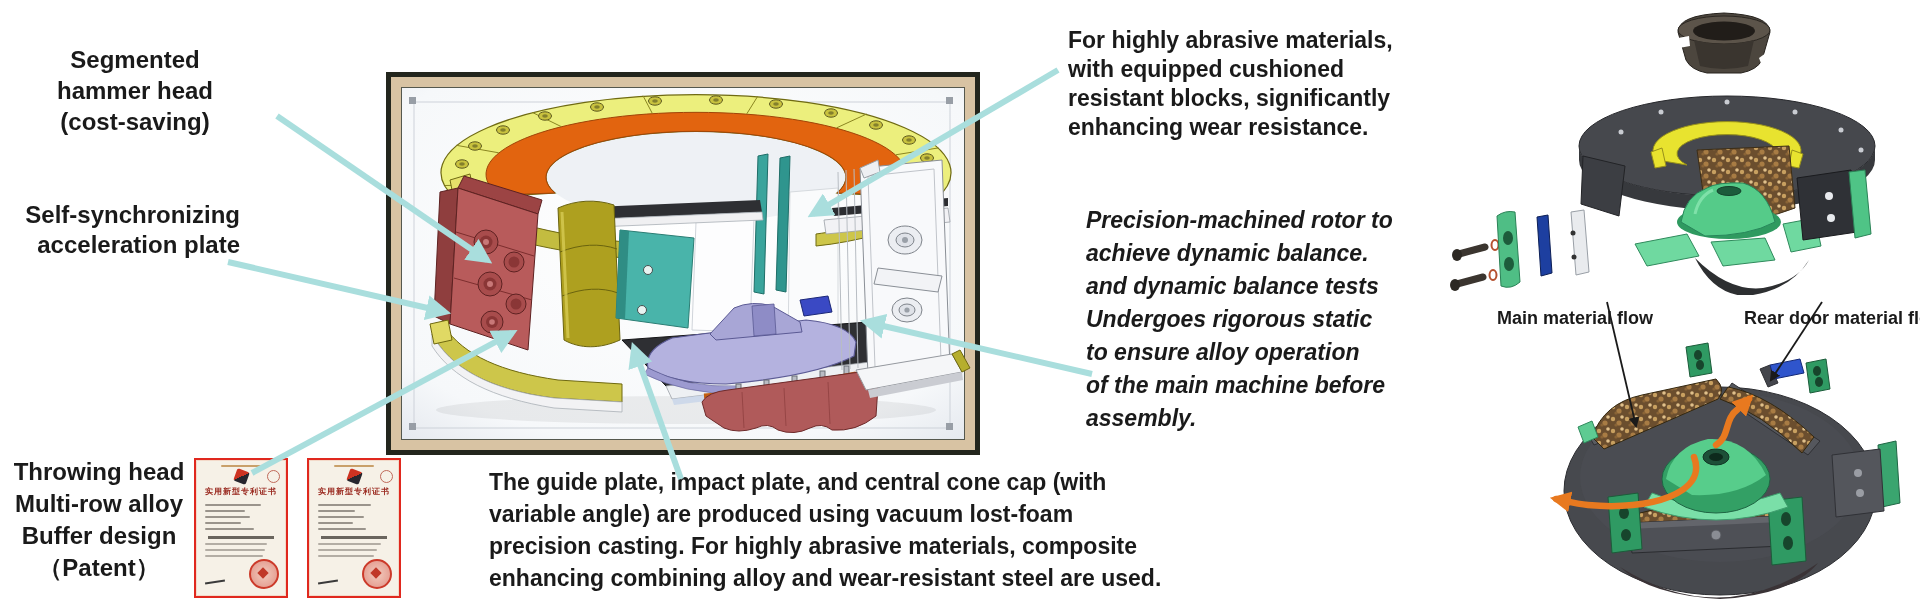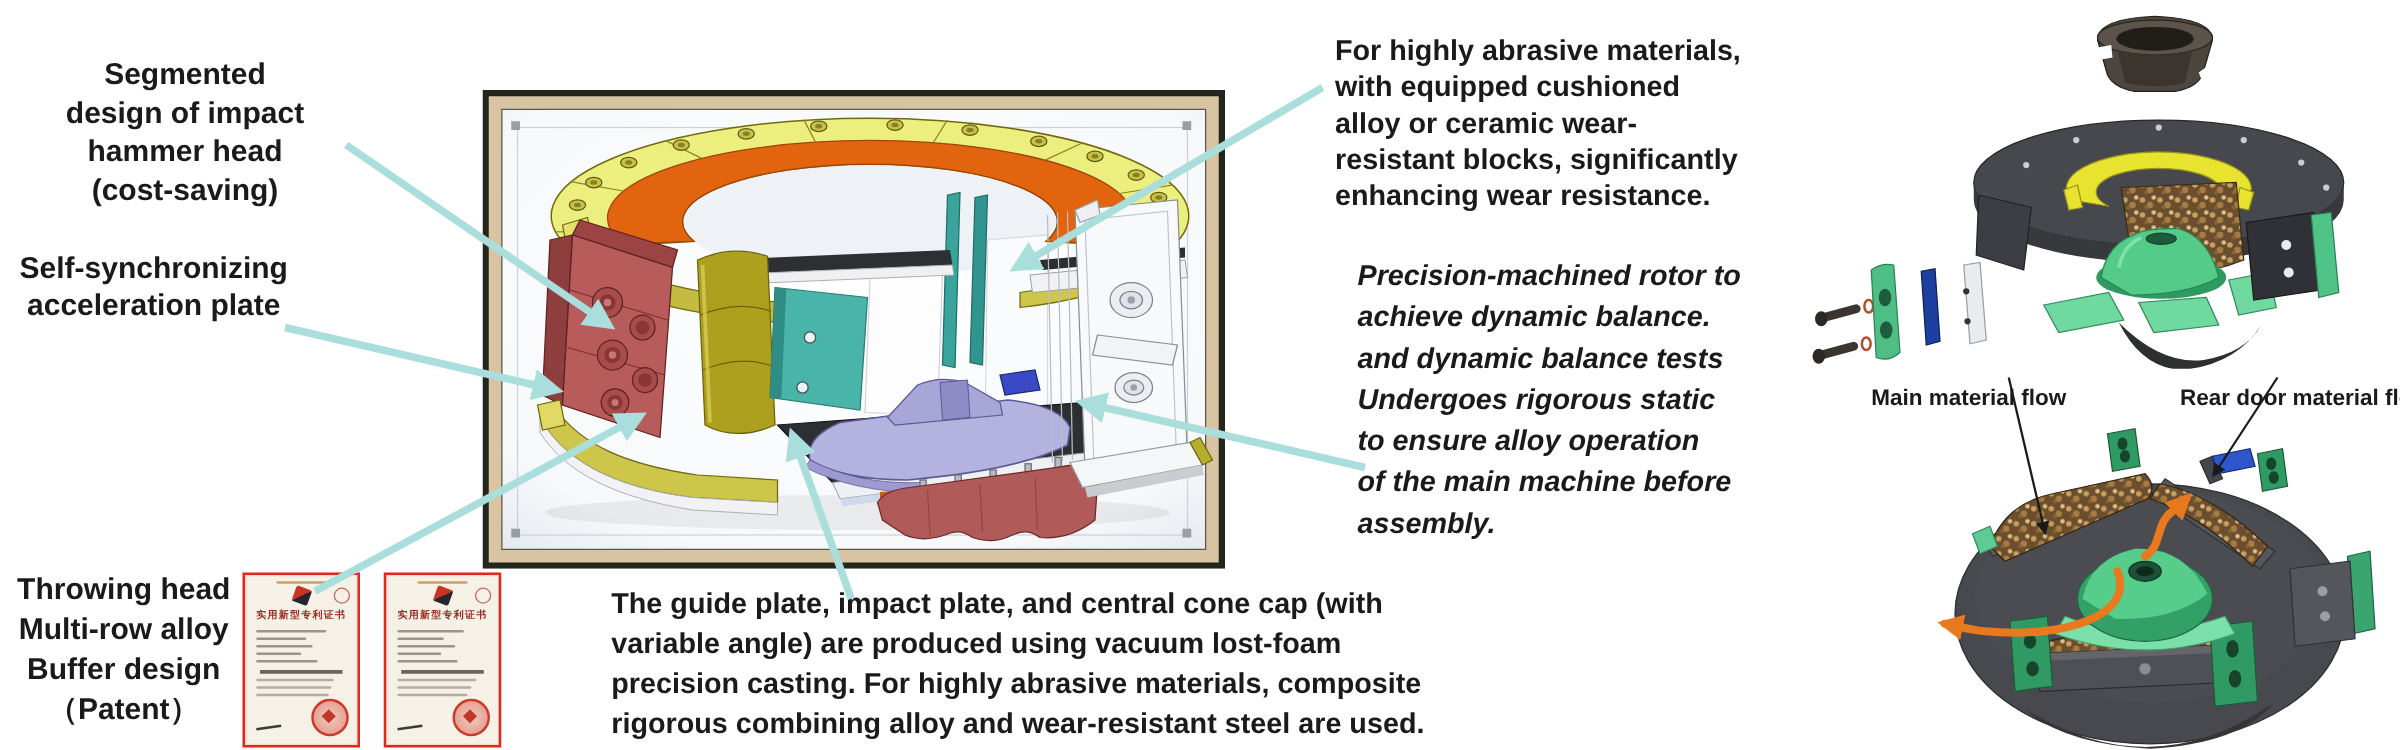--- a/index.html
+++ b/index.html
@@ -2,22 +2,22 @@
 <html><head>
 <meta charset="utf-8">
 <style>
   html,body{margin:0;padding:0;background:#fff;}
   .stage{position:relative;width:1920px;height:600px;background:#fff;overflow:hidden;
          font-family:"Liberation Sans",sans-serif;color:#1a1a1a;}
   .abs{position:absolute;}
   .ann{position:absolute;font-weight:700;color:#1a1a1a;}
   .ann .ln{white-space:nowrap;}
   .ctr{text-align:center;}
-  #lbl-segmented{left:41px;top:44px;width:214px;font-size:24px;line-height:31px;}
-  #lbl-selfsync{left:6px;top:200px;width:234px;font-size:24px;line-height:30px;}
+  #lbl-segmented{left:28px;top:44px;width:214px;font-size:24px;line-height:31px;}
+  #lbl-selfsync{left:6px;top:200px;width:234px;font-size:24px;line-height:30px;text-align:right;}
   #lbl-throwing{left:0px;top:456px;width:198px;font-size:24px;line-height:32px;}
   #para-wear{left:1068px;top:26px;font-size:23px;line-height:29px;}
   #para-balance{left:1086px;top:204px;font-size:23px;line-height:33px;font-style:italic;}
   #para-casting{left:489px;top:466px;font-size:23px;line-height:32px;}
   .flow-label{position:absolute;top:308px;font-size:18px;font-weight:700;white-space:nowrap;}
   #flow-main{left:1497px;}
   #flow-rear{left:1712px;margin-left:32px;}
   
   .cert{position:absolute;top:458px;width:90px;height:136px;border:2px solid #e0281e;
         background:#f6f1e7;box-shadow:0 0 0 1px #f3d9c9 inset;overflow:hidden;}
@@ -37,21 +37,20 @@
   .cert .signature{position:absolute;bottom:13px;left:9px;width:20px;height:2px;background:#3a3a3a;transform:rotate(-8deg);}
   .overlay{position:absolute;left:0;top:0;pointer-events:none;}
 </style>
 </head>
 <body>
 
 <div class="stage">
 
   <div class="ann ctr" id="lbl-segmented">
     <div class="ln">Segmented</div>
-    <div class="ln">design of impact</div>
     <div class="ln">hammer head</div>
     <div class="ln">(cost-saving)</div>
   </div>
   <div class="ann ctr" id="lbl-selfsync">
     <div class="ln">Self-synchronizing</div>
     <div class="ln">acceleration plate</div>
   </div>
   <div class="ann ctr" id="lbl-throwing">
     <div class="ln">Throwing head</div>
     <div class="ln">Multi-row alloy</div>
@@ -279,38 +278,37 @@
     <g>
       <path d="M470,298 L566,282 L576,300 L480,318 Z" fill="#f5f6f8" stroke="#95999f"></path>
       <path d="M566,282 L576,300 L584,296 L574,278 Z" fill="#b6ae2e" stroke="#6e680f"></path>
       <path d="M482,318 L576,300 L577,308 L484,326 Z" fill="#caccd2"></path>
     </g>
   </svg>
 
   <div class="ann" id="para-wear">
     <div class="ln">For highly abrasive materials,</div>
     <div class="ln">with equipped cushioned</div>
-    <div class="ln">alloy or ceramic wear-</div>
     <div class="ln">resistant blocks, significantly</div>
     <div class="ln">enhancing wear resistance.</div>
   </div>
   <div class="ann" id="para-balance">
     <div class="ln">Precision-machined rotor to</div>
     <div class="ln">achieve dynamic balance.</div>
     <div class="ln">and dynamic balance tests</div>
     <div class="ln">Undergoes rigorous static</div>
     <div class="ln">to ensure alloy operation</div>
     <div class="ln">of the main machine before</div>
     <div class="ln">assembly.</div>
   </div>
   <div class="ann" id="para-casting">
     <div class="ln">The guide plate, impact plate, and central cone cap (with</div>
     <div class="ln">variable angle) are produced using vacuum lost-foam</div>
     <div class="ln">precision casting. For highly abrasive materials, composite</div>
-    <div class="ln">rigorous combining alloy and wear-resistant steel are used.</div>
+    <div class="ln">enhancing combining alloy and wear-resistant steel are used.</div>
   </div>
 
   <div class="flow-label" id="flow-main">Main material flow</div>
   <div class="flow-label" id="flow-rear">Rear door material flow</div>
 
   <svg class="abs" style="left:1445px;top:0px;" width="475" height="295" viewBox="0 0 475 295">
     <defs>
       <pattern id="rockT" width="14" height="12" patternUnits="userSpaceOnUse">
         <rect width="14" height="12" fill="#6b4e2e"></rect>
         <circle cx="3" cy="4" r="2.2" fill="#c8a060"></circle>

